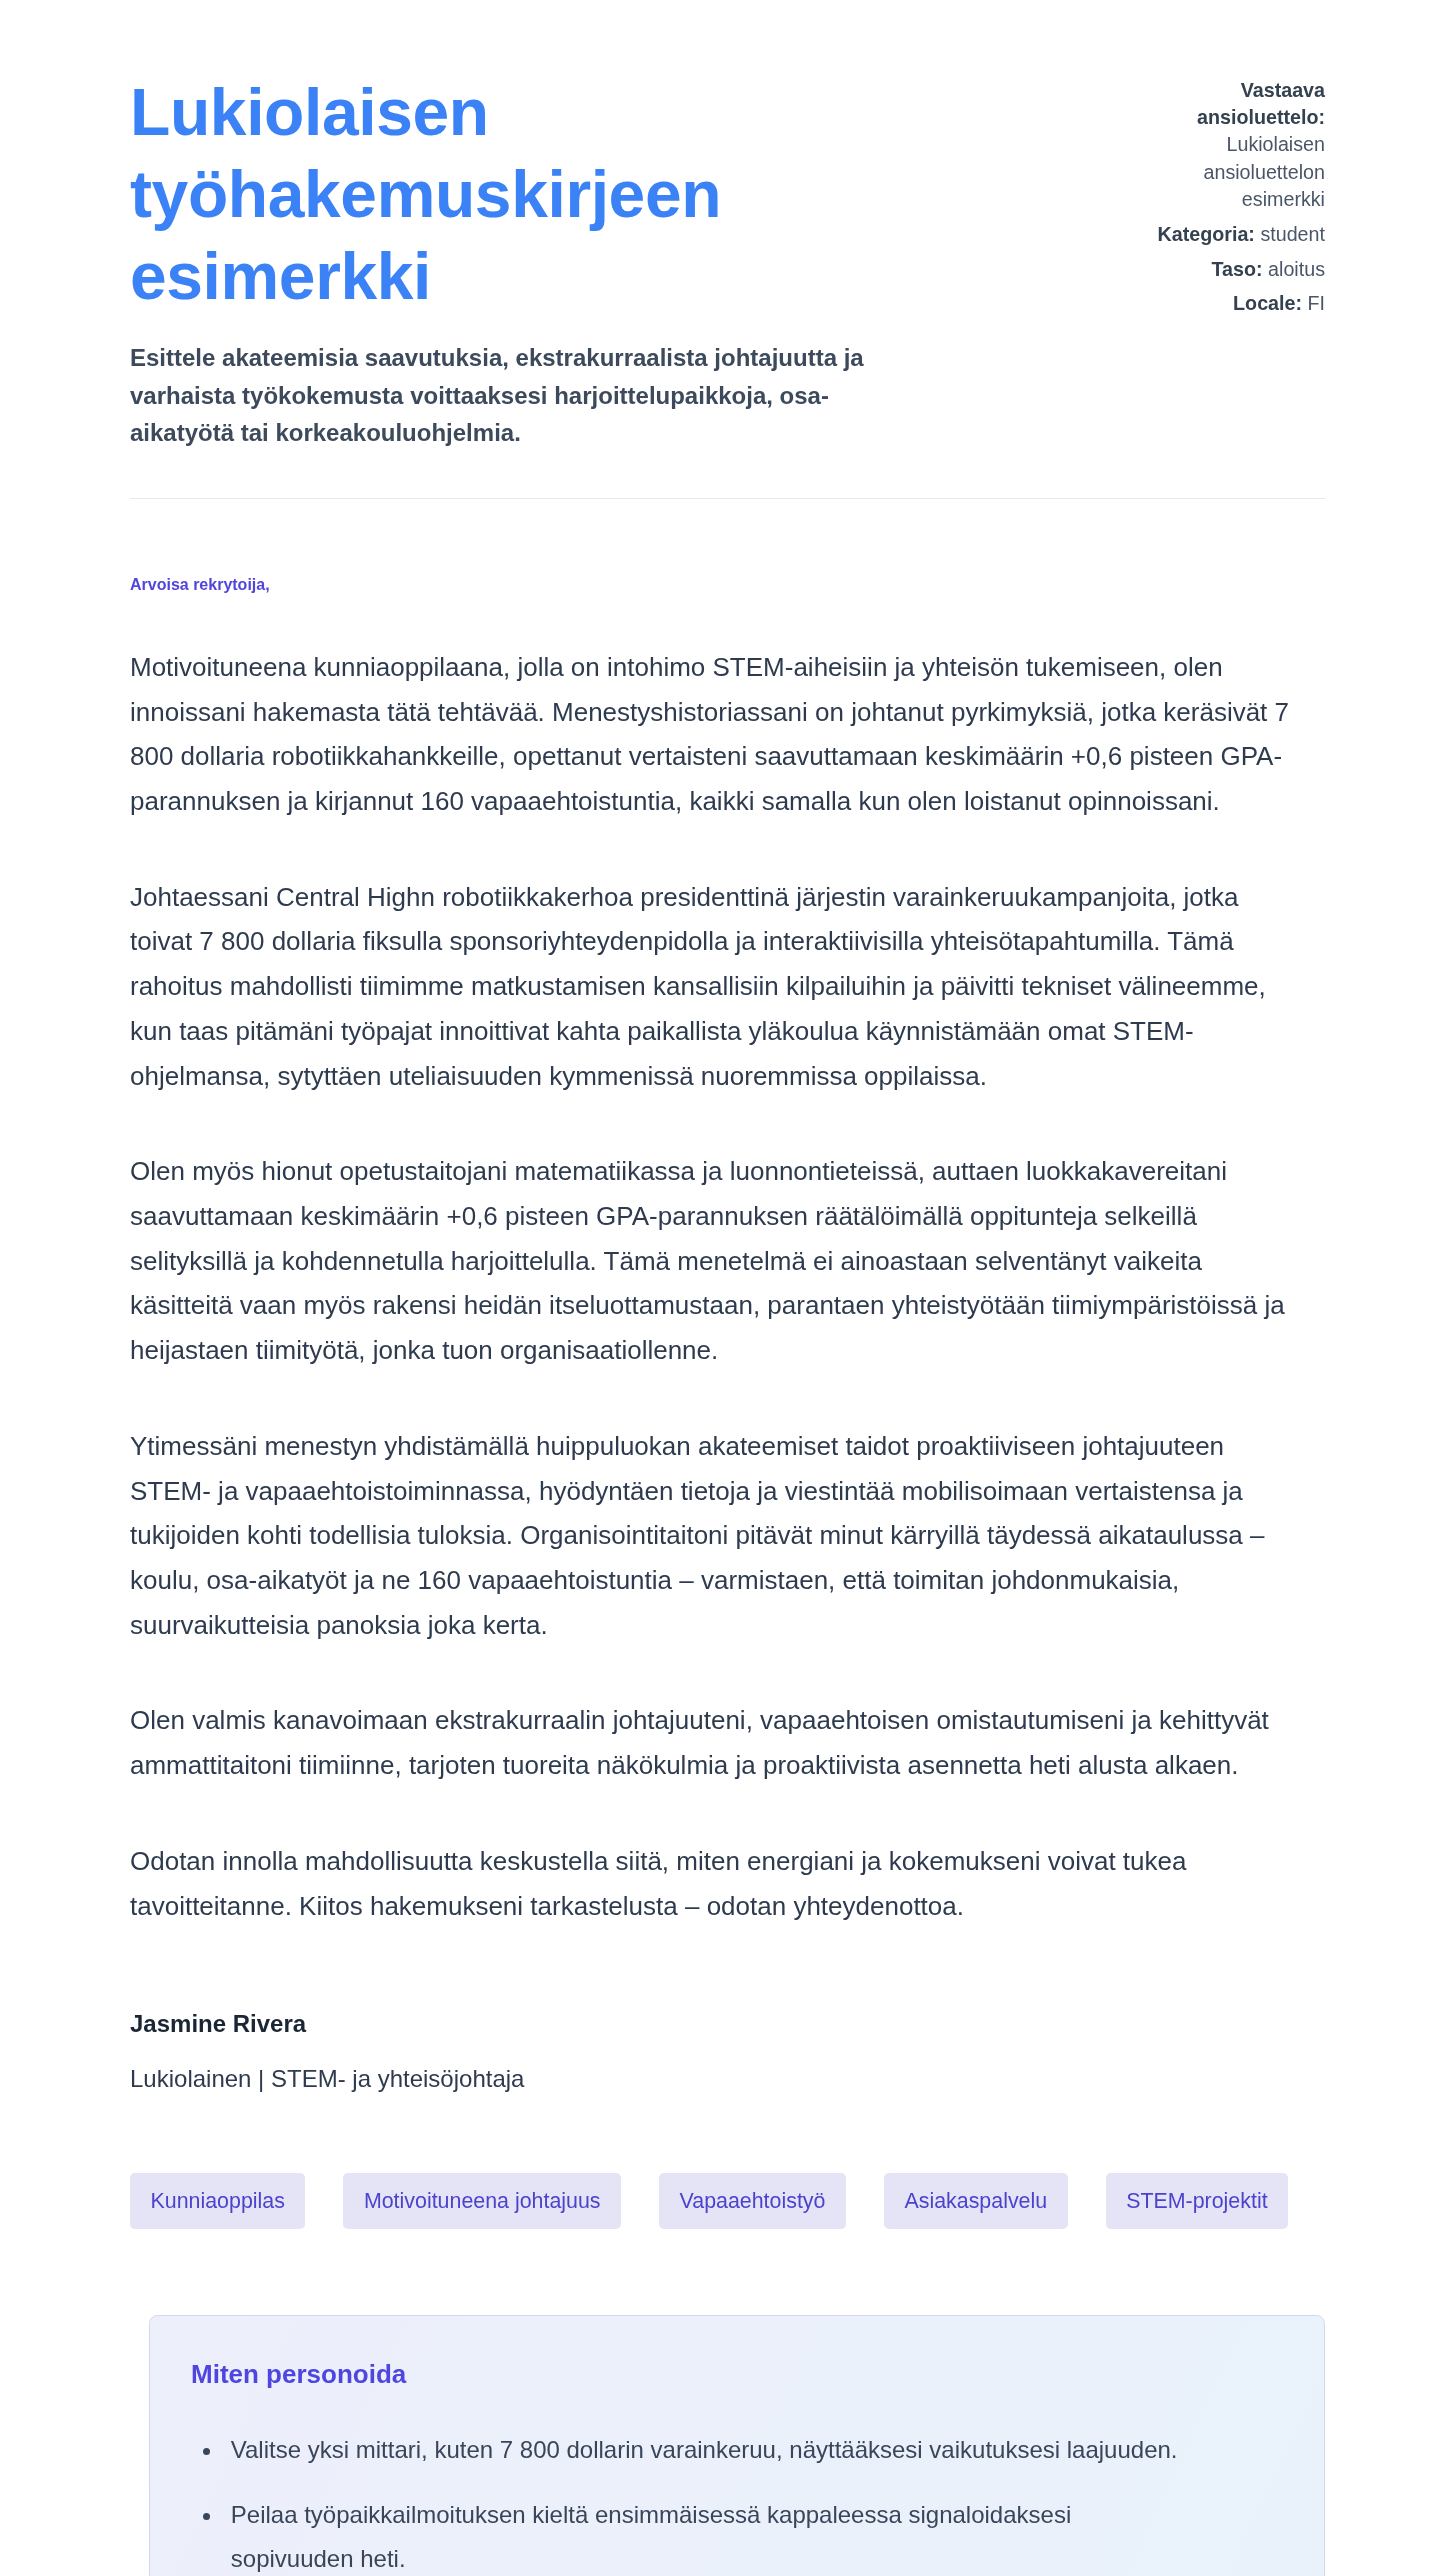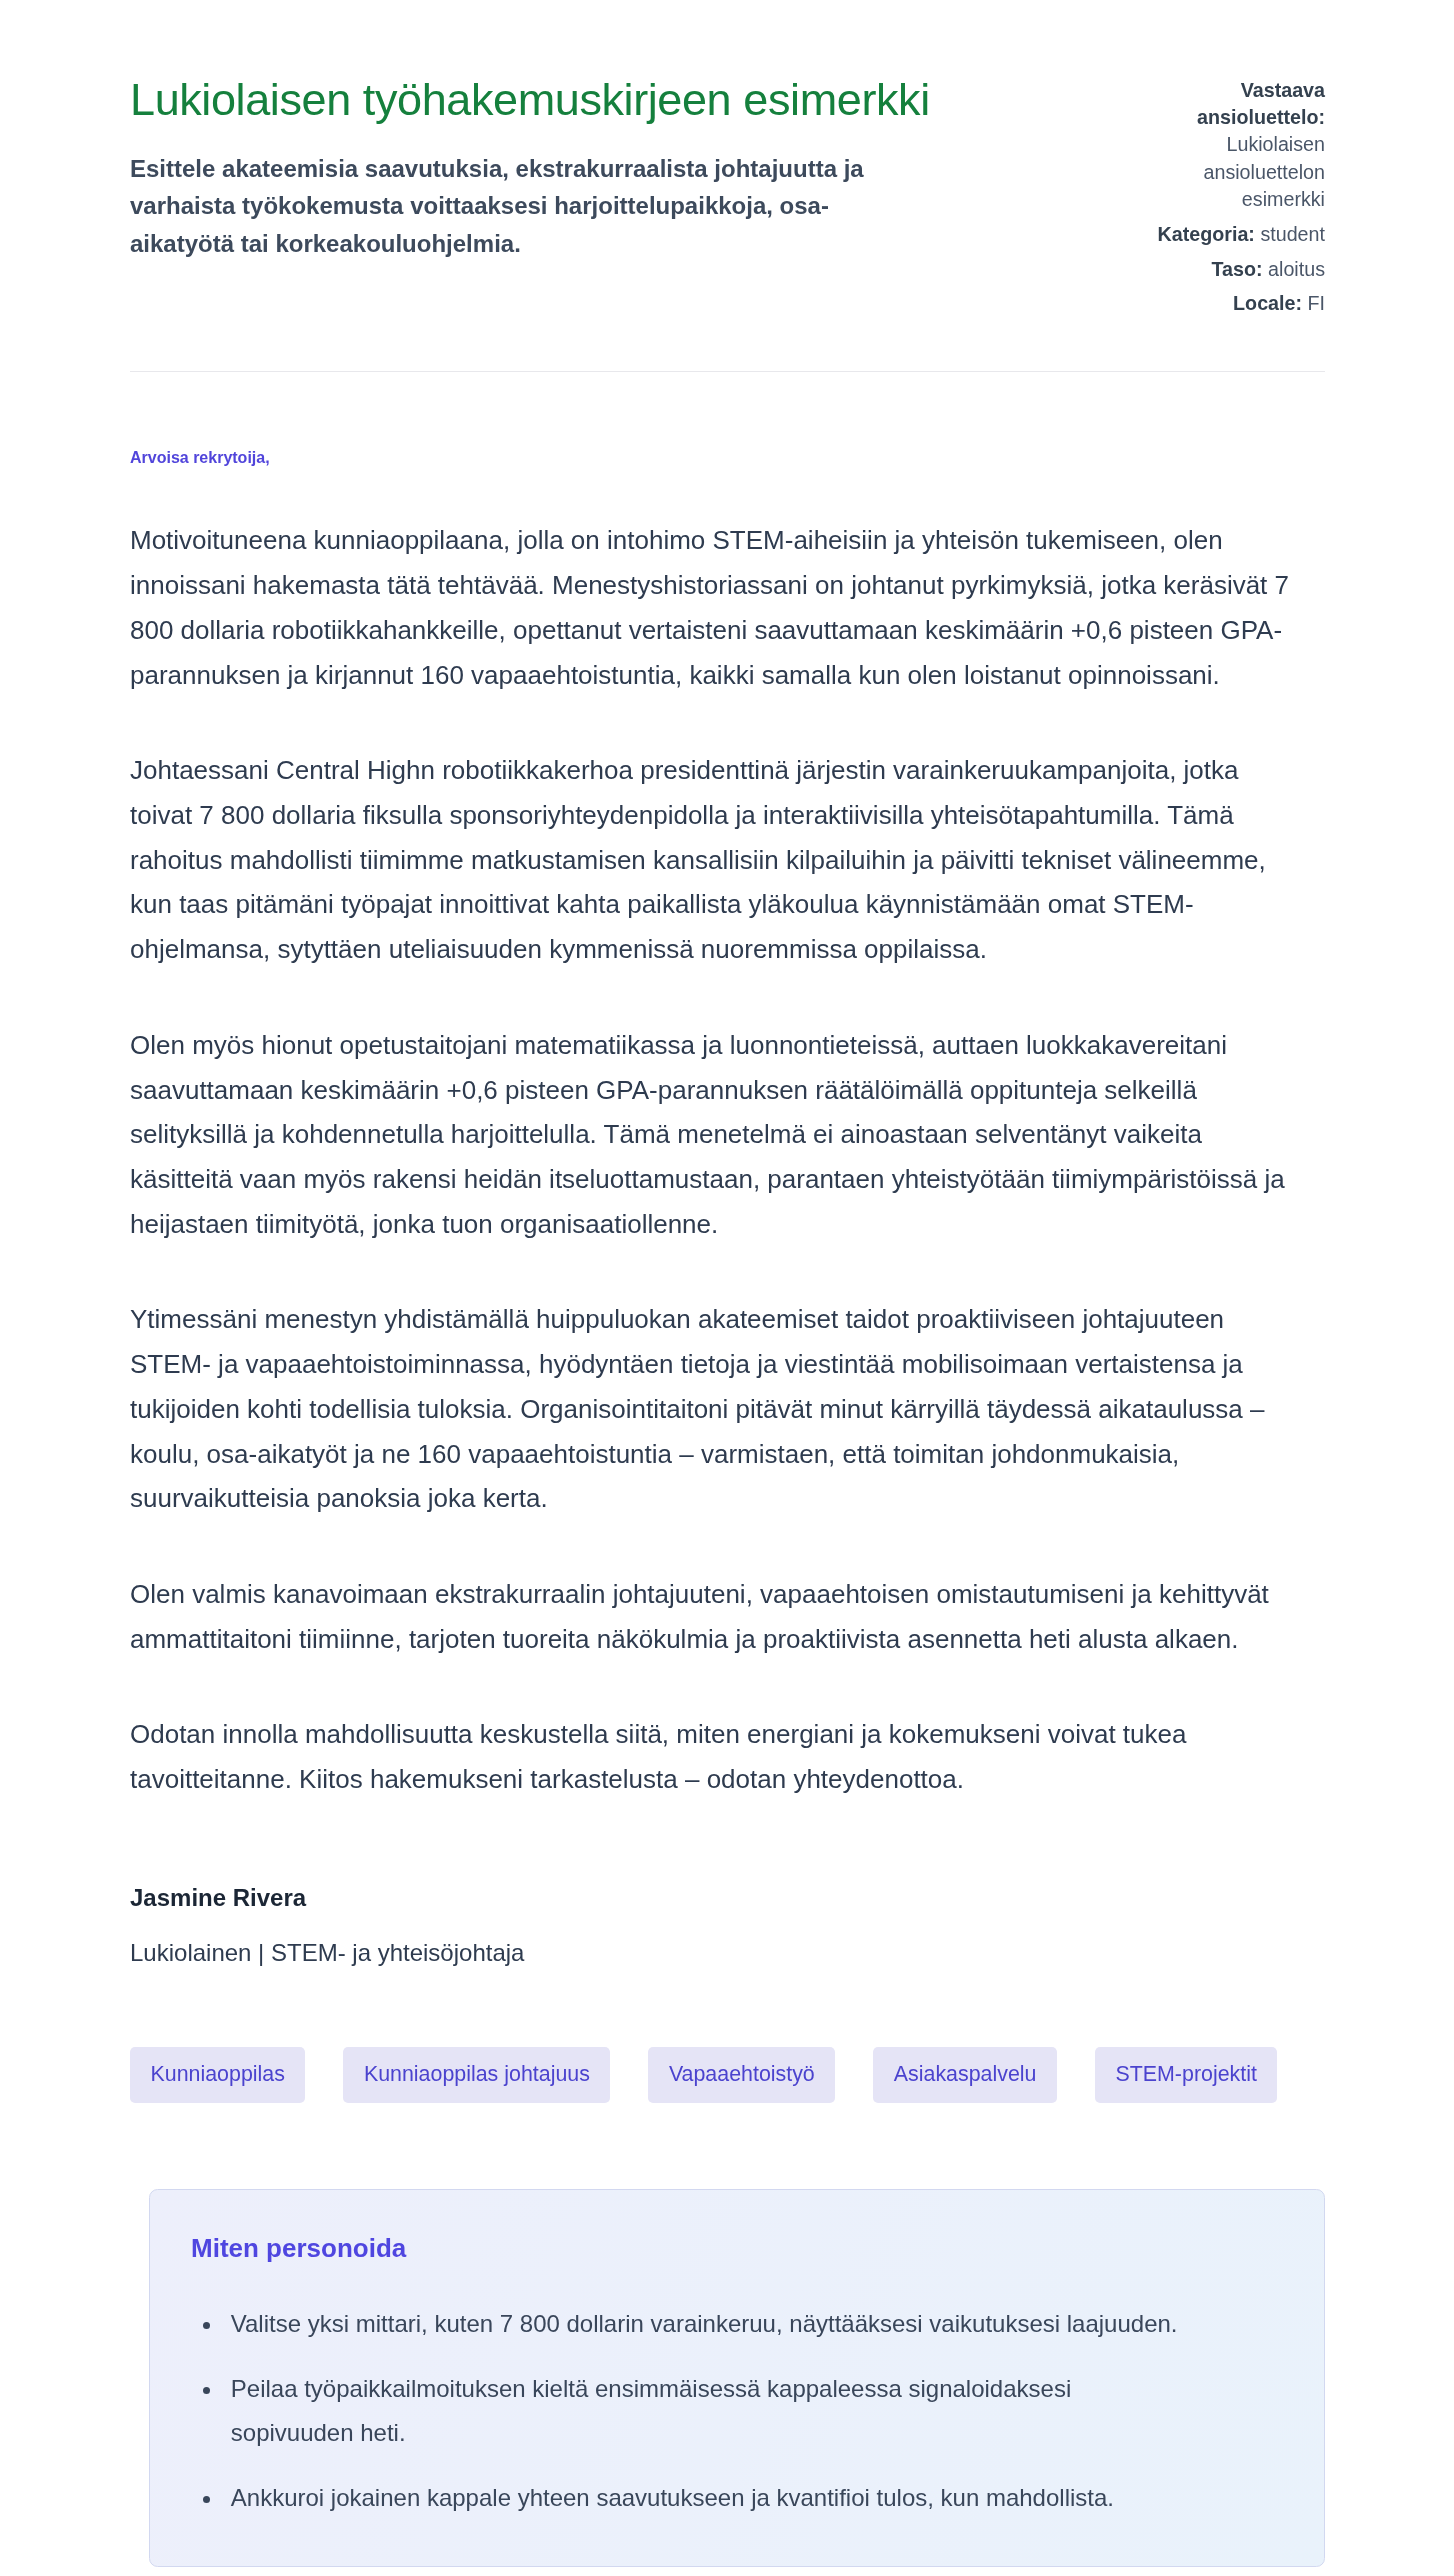--- a/index.html
+++ b/index.html
@@ -11,24 +11,24 @@
     font-family: "Liberation Sans", "DejaVu Sans", sans-serif;
     color: #2e3b4f;
   }
   .container { padding: 72px 130px 84px 130px; }
 
   
   .header { display: flex; justify-content: space-between; align-items: flex-start; }
   .header-left { max-width: 907px; }
   .page-title {
     max-width: 856px;
-    font-size: 45px;
+    font-size: 66px;
     line-height: 1.24;
-    font-weight: 400;
-    color: #15803d;
+    font-weight: 700;
+    color: #3b82f6;
     letter-spacing: -0.4px;
   }
   .page-subtitle {
     max-width: 796px;
     margin-top: 22px;
     font-size: 24px;
     line-height: 1.56;
     font-weight: 700;
     color: #3d4a5c;
   }
@@ -138,21 +138,21 @@
     <p class="para">Ytimessäni menestyn yhdistämällä huippuluokan akateemiset taidot proaktiiviseen johtajuuteen STEM- ja vapaaehtoistoiminnassa, hyödyntäen tietoja ja viestintää mobilisoimaan vertaistensa ja tukijoiden kohti todellisia tuloksia. Organisointitaitoni pitävät minut kärryillä täydessä aikataulussa – koulu, osa-aikatyöt ja ne 160 vapaaehtoistuntia – varmistaen, että toimitan johdonmukaisia, suurvaikutteisia panoksia joka kerta.</p>
     <p class="para">Olen valmis kanavoimaan ekstrakurraalin johtajuuteni, vapaaehtoisen omistautumiseni ja kehittyvät ammattitaitoni tiimiinne, tarjoten tuoreita näkökulmia ja proaktiivista asennetta heti alusta alkaen.</p>
     <p class="para">Odotan innolla mahdollisuutta keskustella siitä, miten energiani ja kokemukseni voivat tukea tavoitteitanne. Kiitos hakemukseni tarkastelusta – odotan yhteydenottoa.</p>
 
     <div class="sig-name">Jasmine Rivera</div>
     <div class="sig-role">Lukiolainen | STEM- ja yhteisöjohtaja</div>
   </div>
 
   <div class="tags">
     <span class="tag">Kunniaoppilas</span>
-    <span class="tag">Kunniaoppilas johtajuus</span>
+    <span class="tag">Motivoituneena johtajuus</span>
     <span class="tag">Vapaaehtoistyö</span>
     <span class="tag">Asiakaspalvelu</span>
     <span class="tag">STEM-projektit</span>
   </div>
 
   <div class="tips">
     <div class="tips-heading">Miten personoida</div>
     <ul class="tips-list">
       <li>Valitse yksi mittari, kuten 7 800 dollarin varainkeruu, näyttääksesi vaikutuksesi laajuuden.</li>
       <li>Peilaa työpaikkailmoituksen kieltä ensimmäisessä kappaleessa signaloidaksesi sopivuuden heti.</li>

